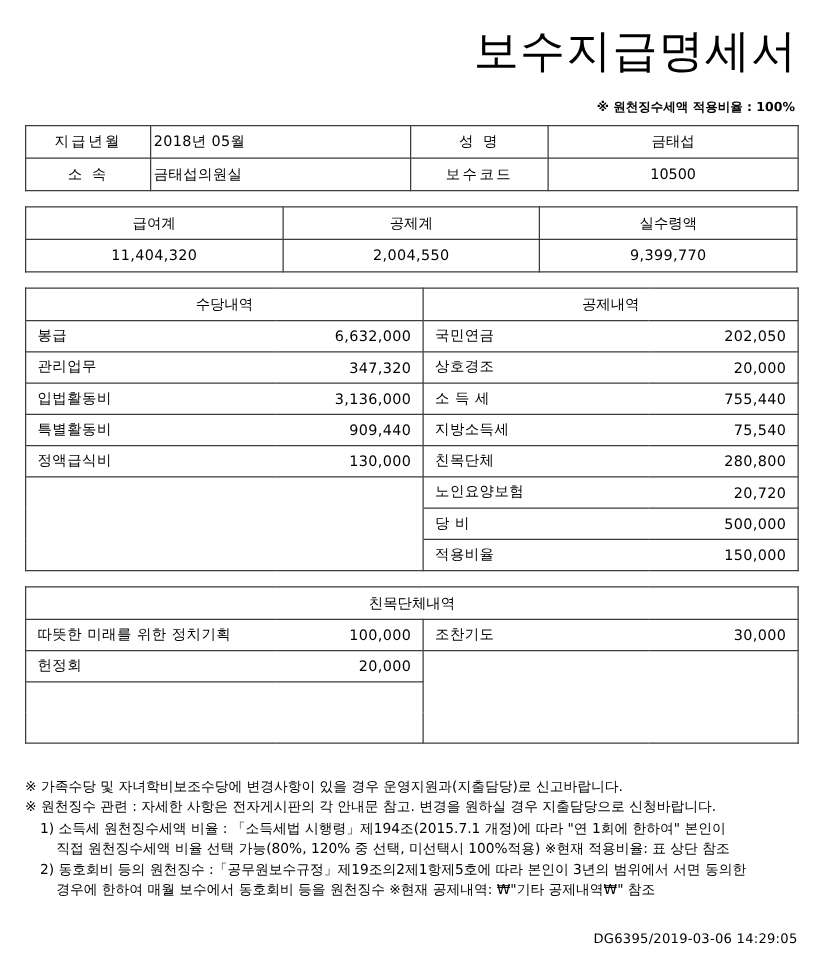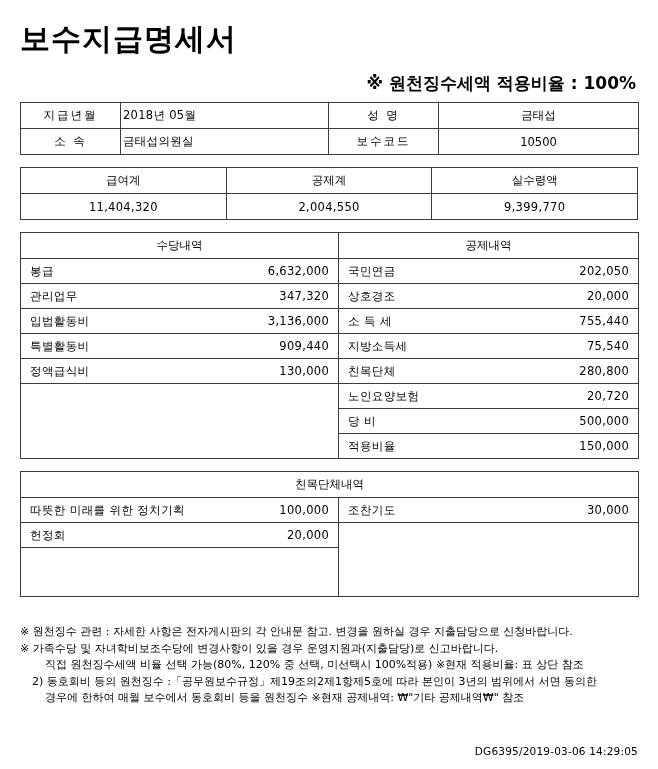--- a/index.html
+++ b/index.html
@@ -20,33 +20,33 @@
   .page {
     width: 658px;
     height: 769px;
     box-sizing: border-box;
     padding: 0 20px;
     position: relative;
   }
 
   
   .doc-title {
-    text-align: left;
-    font-size: 30px;
-    font-weight: bold;
+    text-align: right;
+    font-size: 36px;
+    font-weight: normal;
     letter-spacing: 1px;
     margin: 0;
     padding-top: 22px;
     line-height: 1.1;
   }
 
   
   .rate-note {
     text-align: right;
-    font-size: 17px;
+    font-size: 10px;
     font-weight: bold;
     margin-top: 17px;
     margin-bottom: 7px;
     letter-spacing: 0px;
     padding-right: 2px;
   }
 
   
   table.grid {
     width: 100%;
@@ -325,22 +325,23 @@
       <tr class="last-blank">
         <td class="item blank-cell"></td>
         <td class="amt blank-cell"></td>
         <td class="item blank-cell"></td>
         <td class="amt blank-cell"></td>
       </tr>
     </tbody>
   </table>
 
   <div class="notes">
+    <div class="note-line">※ 가족수당 및 자녀학비보조수당에 변경사항이 있을 경우 운영지원과(지출담당)로 신고바랍니다.</div>
     <div class="note-line">※ 원천징수 관련 : 자세한 사항은 전자게시판의 각 안내문 참고. 변경을 원하실 경우 지출담당으로 신청바랍니다.</div>
-    <div class="note-line">※ 가족수당 및 자녀학비보조수당에 변경사항이 있을 경우 운영지원과(지출담당)로 신고바랍니다.</div>
+    <div class="note-line note-indent-1">1) 소득세 원천징수세액 비율 : 「소득세법 시행령」제194조(2015.7.1 개정)에 따라 "연 1회에 한하여" 본인이</div>
     <div class="note-line note-indent-2">직접 원천징수세액 비율 선택 가능(80%, 120% 중 선택, 미선택시 100%적용) ※현재 적용비율: 표 상단 참조</div>
     <div class="note-line note-indent-1">2) 동호회비 등의 원천징수 :「공무원보수규정」제19조의2제1항제5호에 따라 본인이 3년의 범위에서 서면 동의한</div>
     <div class="note-line note-indent-2">경우에 한하여 매월 보수에서 동호회비 등을 원천징수 ※현재 공제내역: ₩"기타 공제내역₩" 참조</div>
   </div>
 
   <div class="footer-stamp">DG6395/2019-03-06 14:29:05</div>
 
 </div>
 
 </body></html>

